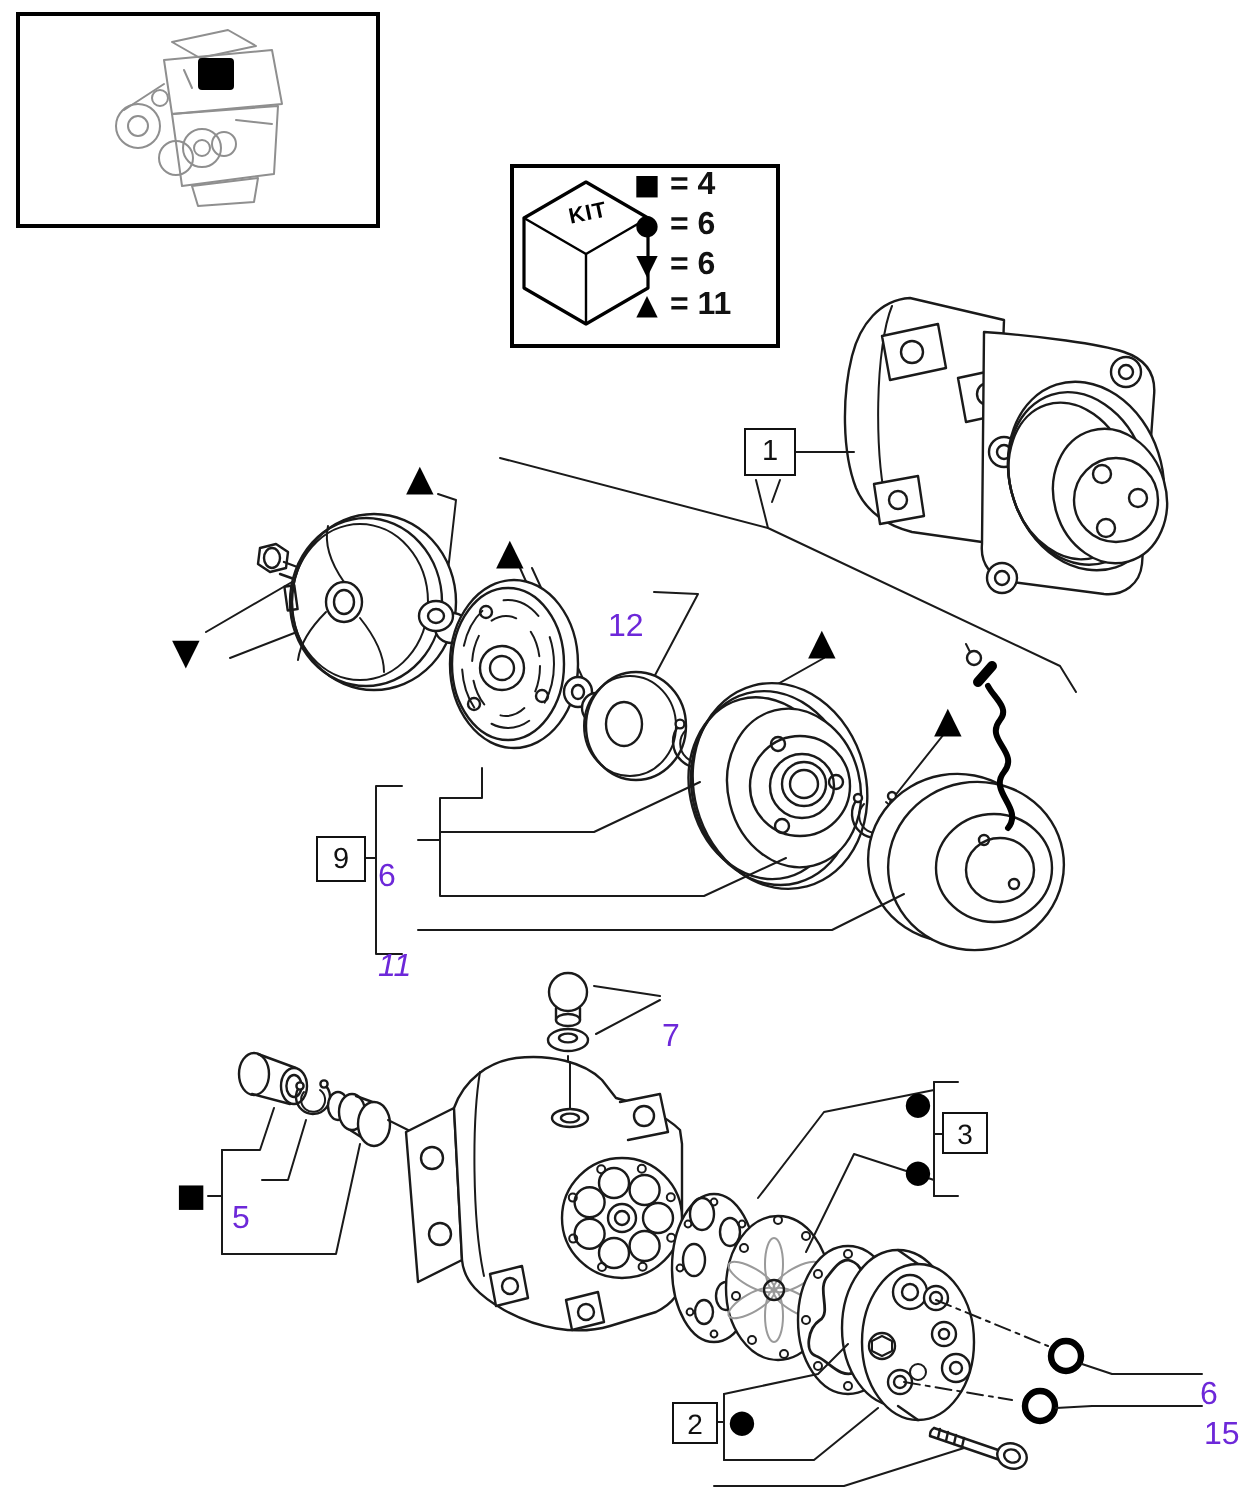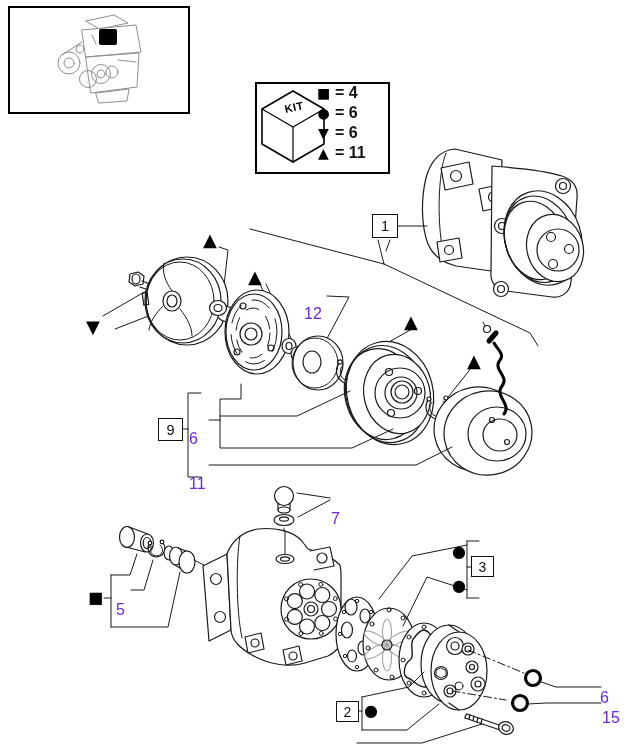--- a/index.html
+++ b/index.html
@@ -413,21 +413,21 @@
     </div>
   </div>
 
   <div class="lbl-box" style="left:372px;top:214px;width:24px;height:22px;">1</div>
   <div class="lbl-box" style="left:158px;top:418px;width:23px;height:21px;">9</div>
   <div class="lbl-box" style="left:336px;top:701px;width:21px;height:19px;font-size:14px;">2</div>
   <div class="lbl-box" style="left:471px;top:556px;width:21px;height:19px;font-size:14px;">3</div>
 
   <div class="lbl" style="left:304px;top:286px;">12</div>
   <div class="lbl" style="left:189px;top:411px;">6</div>
-  <div class="lbl" style="left:189px;top:456px;">11</div>
+  <div class="lbl" style="left:189px;top:456px;font-style:italic;">11</div>
   <div class="lbl" style="left:331px;top:491px;">7</div>
   <div class="lbl" style="left:116px;top:582px;">5</div>
   <div class="lbl" style="left:344px;top:733px;">8</div>
   <div class="lbl" style="left:600px;top:670px;">6</div>
   <div class="lbl" style="left:602px;top:690px;">15</div>
 
   <div class="mk" style="left:86px;top:318px;font-size:18px;">▼</div>
   <div class="mk" style="left:203px;top:231px;font-size:18px;">▲</div>
   <div class="mk" style="left:248px;top:268px;font-size:18px;">▲</div>
   <div class="mk" style="left:404px;top:313px;font-size:18px;">▲</div>

